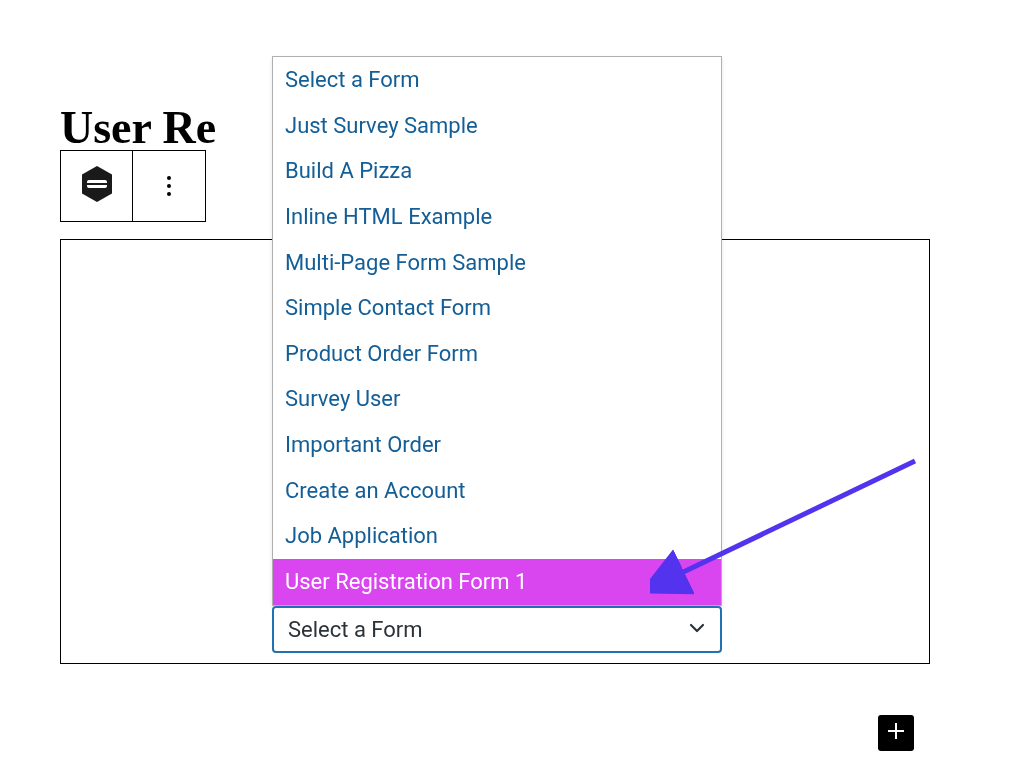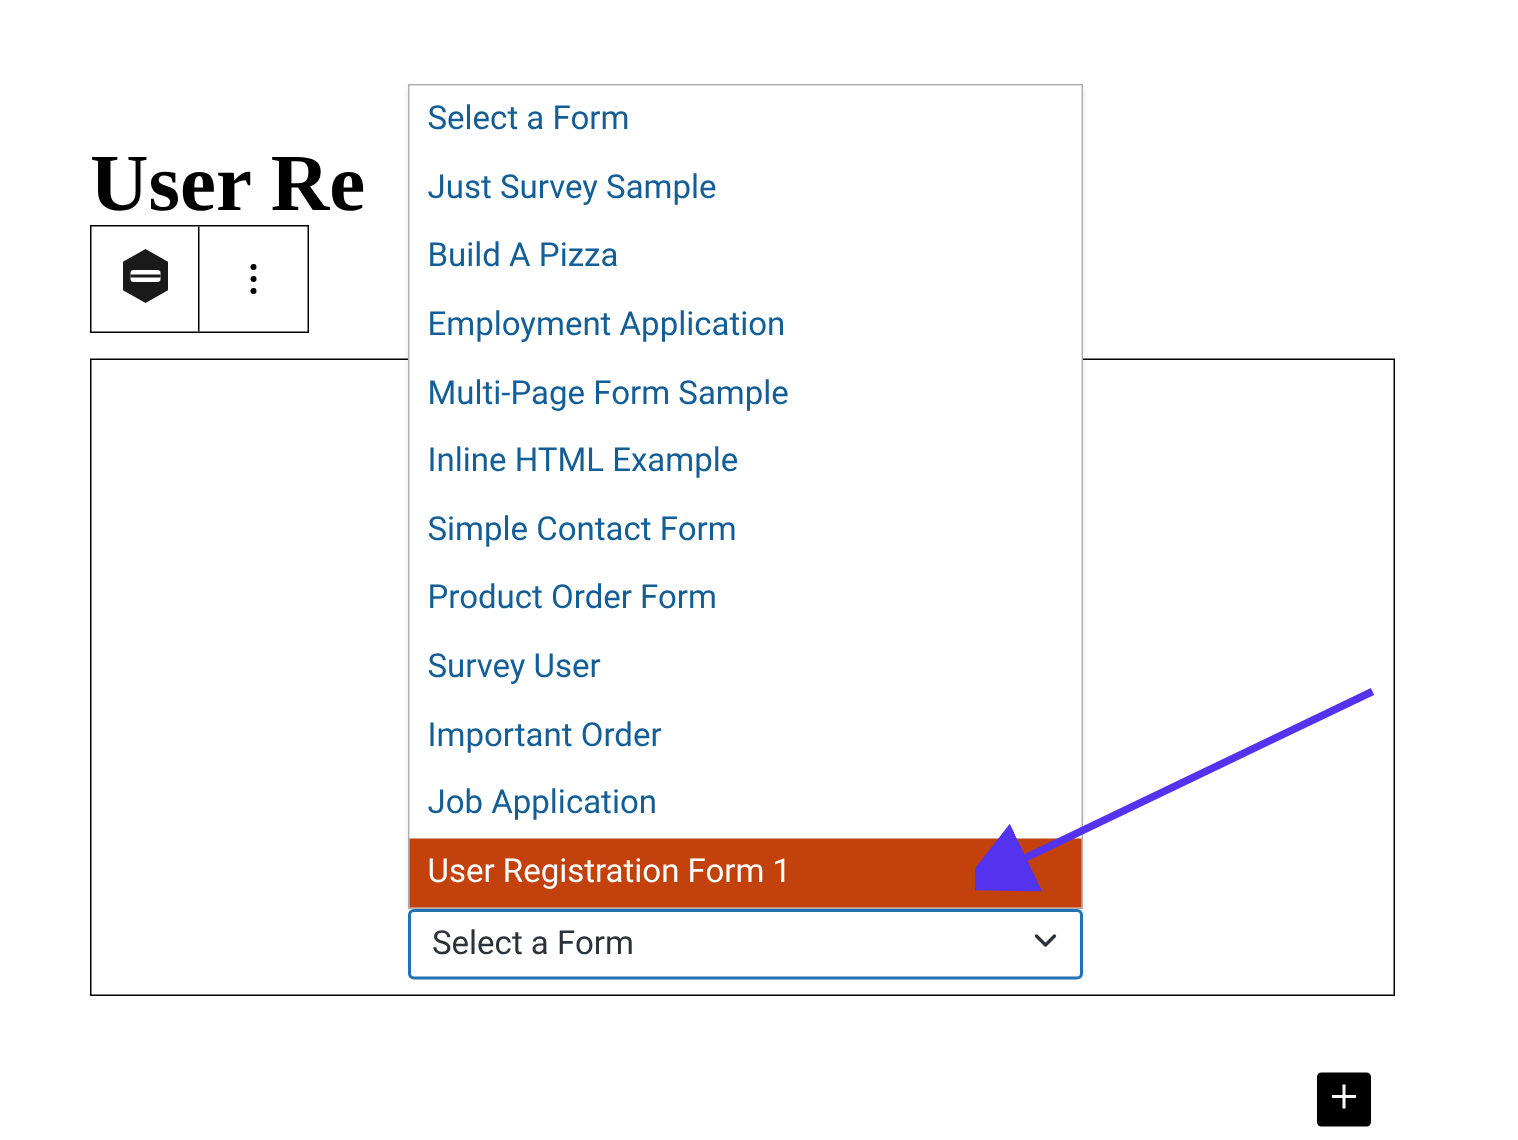--- a/index.html
+++ b/index.html
@@ -10,23 +10,23 @@
     body {
       font-family: -apple-system, BlinkMacSystemFont, "Segoe UI", Roboto, sans-serif;
       background: #ffffff;
       width: 1012px;
       height: 760px;
       position: relative;
     }
     .page-title {
       position: absolute;
       left: 60px;
-      top: 91px;
+      top: 101px;
       font-family: Georgia, "Times New Roman", serif;
-      font-size: 54px;
+      font-size: 46px;
       font-weight: 700;
       color: #000;
     }
     .block-toolbar {
       position: absolute;
       left: 60px;
       top: 150px;
       display: flex;
       border: 1px solid #000;
       height: 72px;
@@ -77,21 +77,21 @@
       box-shadow: 0 2px 4px rgba(0,0,0,0.1);
     }
     .dropdown-item {
       padding: 5px 12px;
       font-size: 22px;
       color: #135e96;
       cursor: pointer;
       line-height: 1.62;
     }
     .dropdown-item.highlighted {
-      background: #c2410c;
+      background: #d946ef;
       color: #fff;
     }
     .select-trigger {
       border: 2px solid #2271b1;
       border-radius: 4px;
       padding: 9px 14px;
       font-size: 22px;
       color: #2c3338;
       display: flex;
       justify-content: space-between;
@@ -152,27 +152,27 @@
   </div>
 </div>
 
 <div class="editor-block"></div>
 
 <div class="dropdown-container">
   <div class="dropdown-list">
     <div class="dropdown-item">Select a Form</div>
     <div class="dropdown-item">Just Survey Sample</div>
     <div class="dropdown-item">Build A Pizza</div>
-    <div class="dropdown-item">Employment Application</div>
+    <div class="dropdown-item">Inline HTML Example</div>
     <div class="dropdown-item">Multi-Page Form Sample</div>
-    <div class="dropdown-item">Inline HTML Example</div>
     <div class="dropdown-item">Simple Contact Form</div>
     <div class="dropdown-item">Product Order Form</div>
     <div class="dropdown-item">Survey User</div>
     <div class="dropdown-item">Important Order</div>
+    <div class="dropdown-item">Create an Account</div>
     <div class="dropdown-item">Job Application</div>
     <div class="dropdown-item highlighted">User Registration Form 1</div>
   </div>
   <div class="select-trigger">
     <span>Select a Form</span>
     <span>
       <svg class="chevron-down" viewBox="0 0 18 18">
         <path d="M3 6 L9 12 L15 6" stroke="#2c3338" stroke-width="2.2" fill="none" stroke-linecap="round" stroke-linejoin="round"></path>
       </svg>
     </span>

